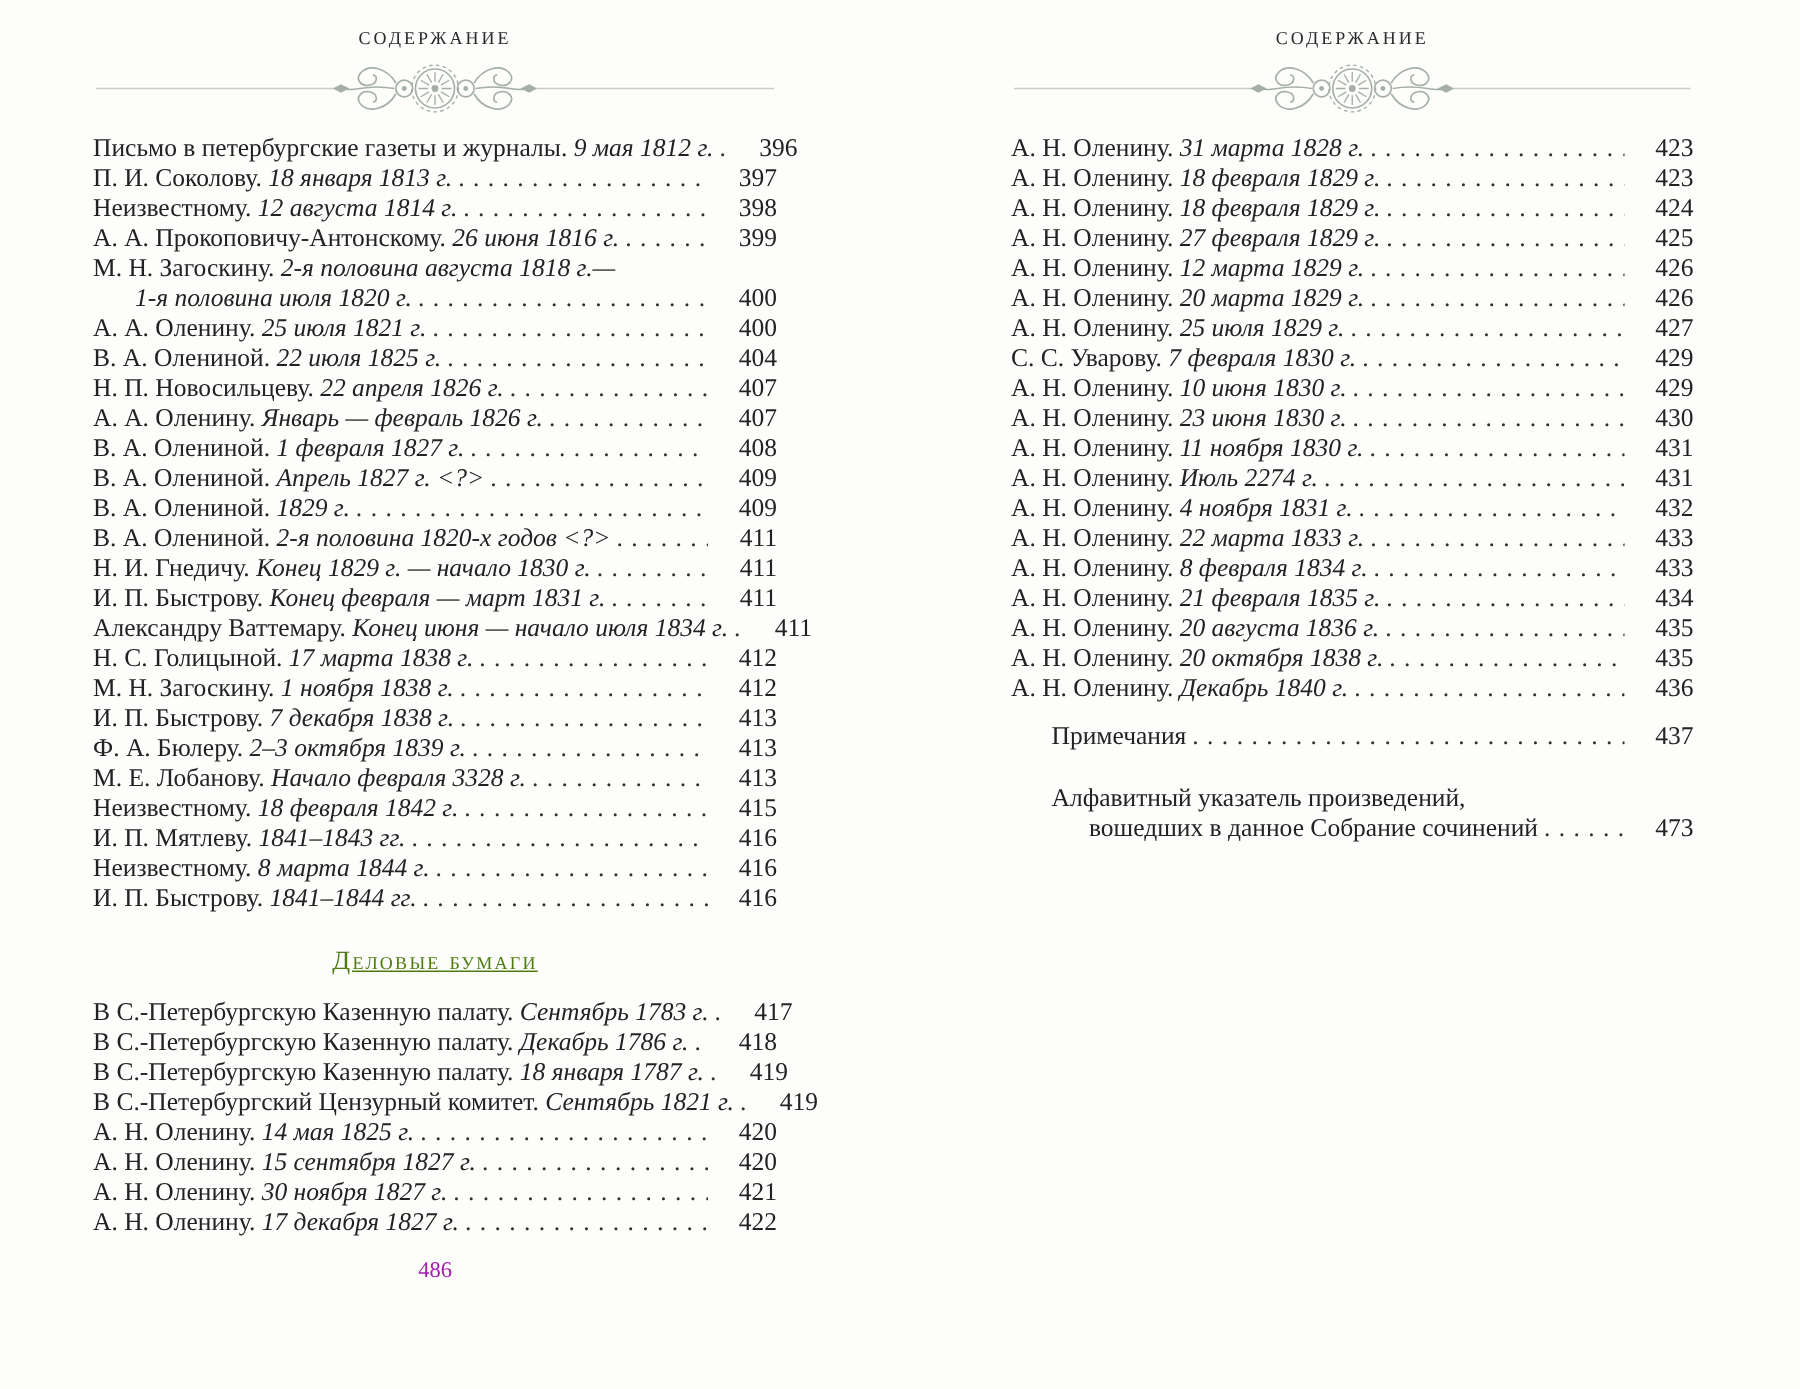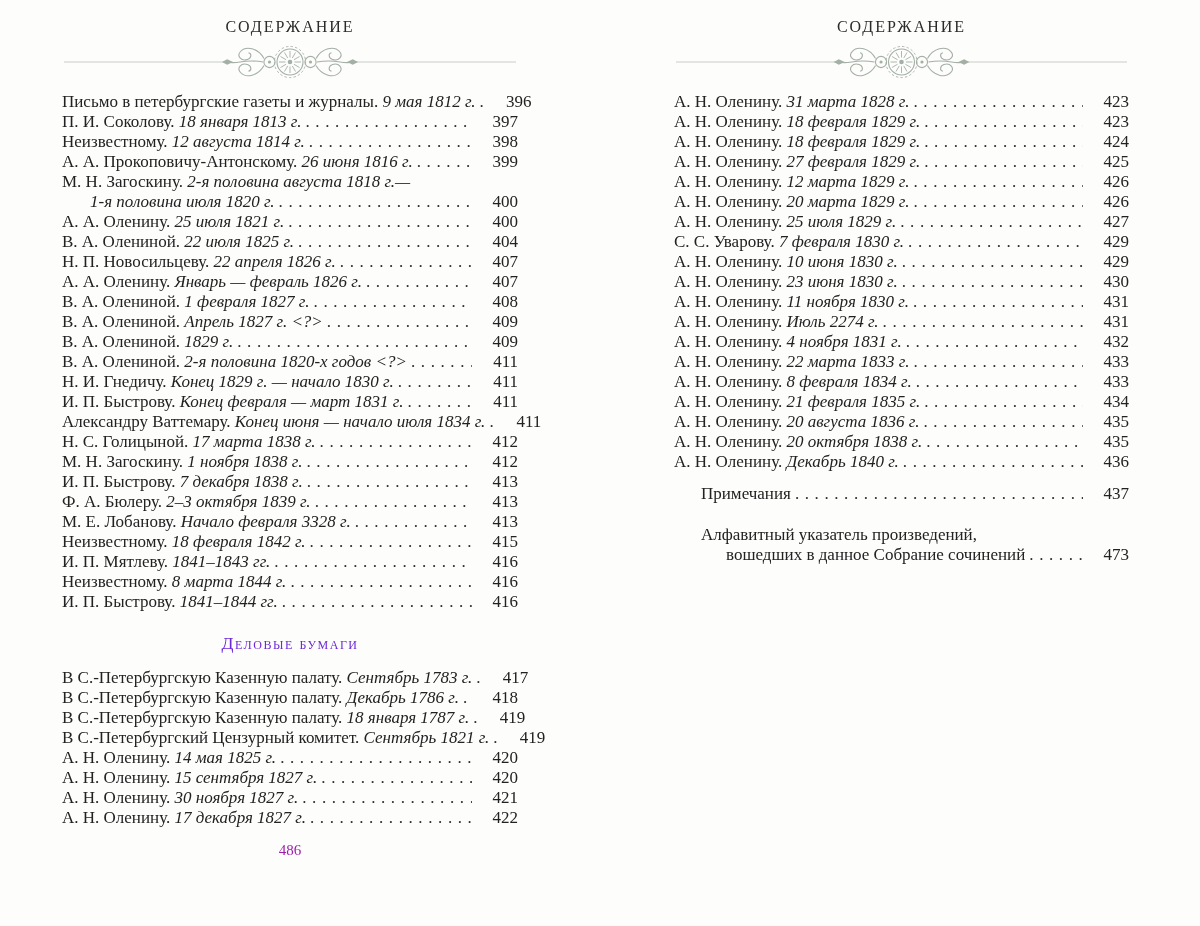--- a/index.html
+++ b/index.html
@@ -6,21 +6,21 @@
   body{
     width:1200px;height:926px;position:relative;overflow:hidden;
     background:#fdfdfc;
     font-family:"Liberation Serif","DejaVu Serif",serif;
     color:#222;
   }
   .page{position:absolute;top:18px;}
   .page.left{left:62px;width:456px;}
   .page.right{left:674px;width:455px;}
   .running-head{
-    text-align:center;font-size:16px;letter-spacing:2px;color:#2b2b2b;
+    text-align:center;font-size:12px;letter-spacing:2px;color:#2b2b2b;
     font-weight:normal;
   }
   .ornament{display:block;margin:4px auto 2px;}
   .toc{margin-top:8px;}
   .line{
     display:flex;align-items:baseline;
     height:20px;line-height:20px;font-size:17px;white-space:nowrap;
   }
   .label{flex:0 0 auto;}
   .ital{font-style:italic;}
@@ -28,21 +28,21 @@
   .dots::after{
     content:"...........................................................................";
     letter-spacing:5.6px;color:#2e2e2e;
   }
   .pnum{flex:0 0 auto;text-align:right;min-width:28px;margin-left:13px;}
   .cont{padding-left:28px;font-family:Liberation Serif, serif;}
   .ind1{padding-left:27px;}
   .ind2{padding-left:52px;}
   .section-heading{
     text-align:center;font-variant:small-caps;letter-spacing:1.5px;
-    font-size:17.5px;font-weight:normal;margin:21px 0 14px;color:#6d28d9;
+    font-size:17.5px;font-weight:normal;margin:21px 0 14px;color:#4d7c0f;text-decoration:underline;
   }
   #right-backmatter{margin-top:12px;}
   #right-backmatter .entry + .entry{margin-top:21px;}
   .folio{text-align:center;font-size:15px;margin-top:14px;color:#a21caf;}
 </style>
 </head>
 <body style="color: rgb(34, 34, 34);">
 
 <div class="spread">
 

